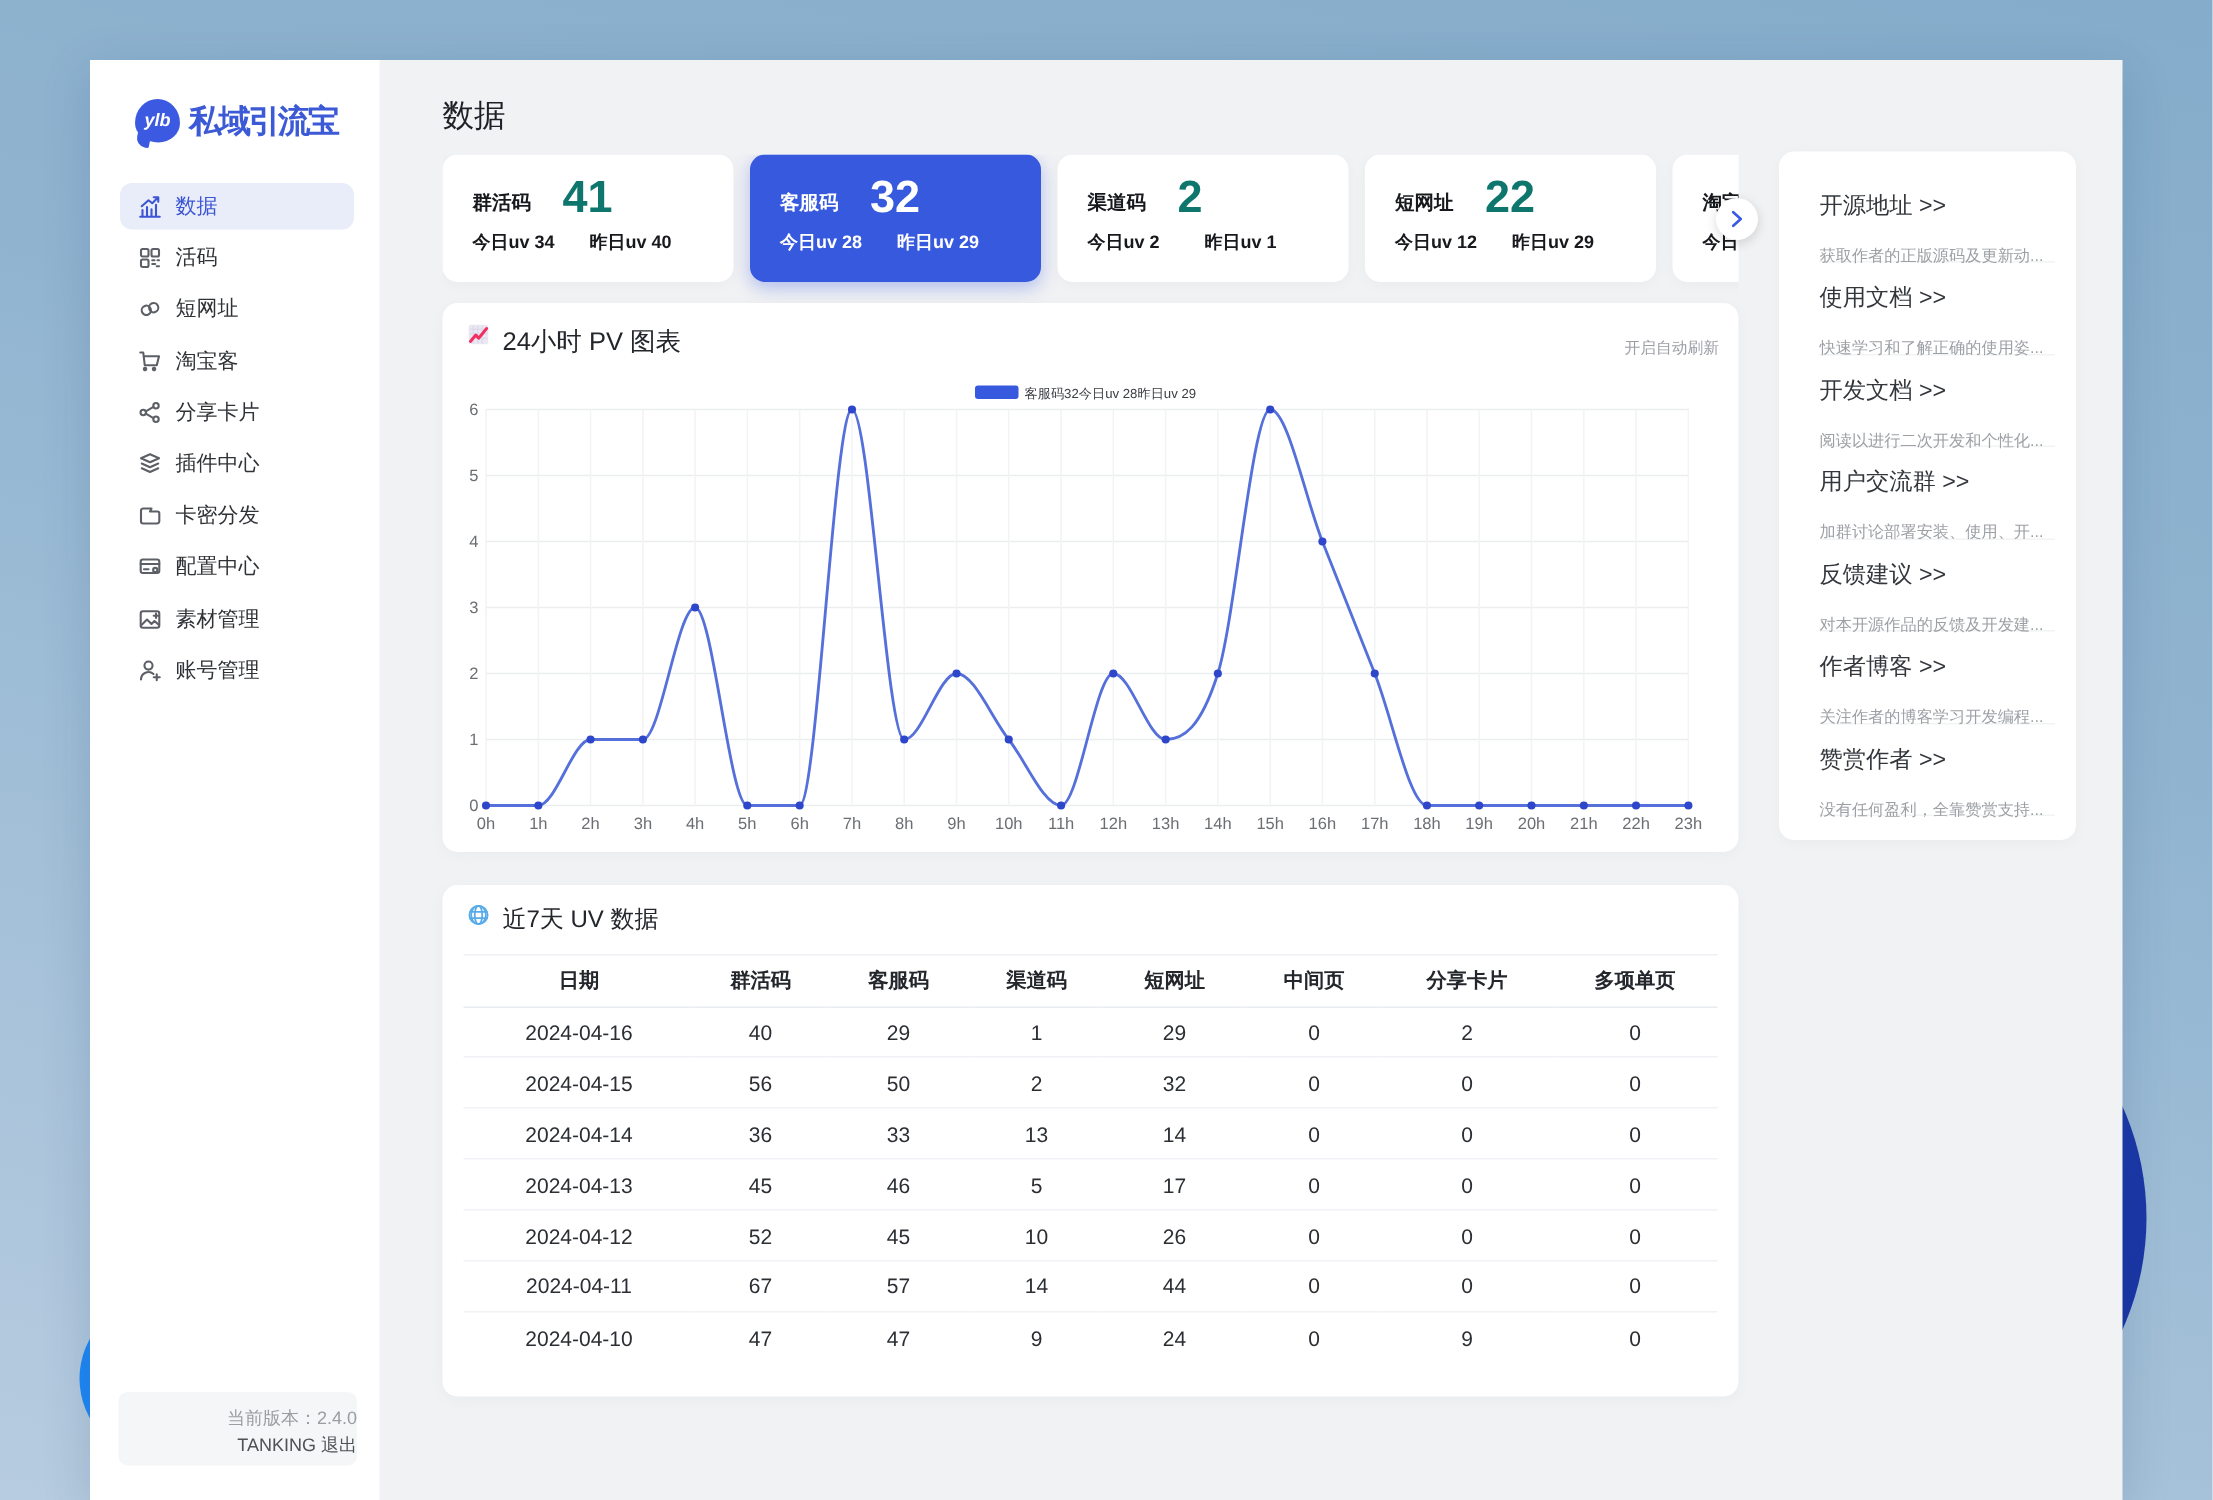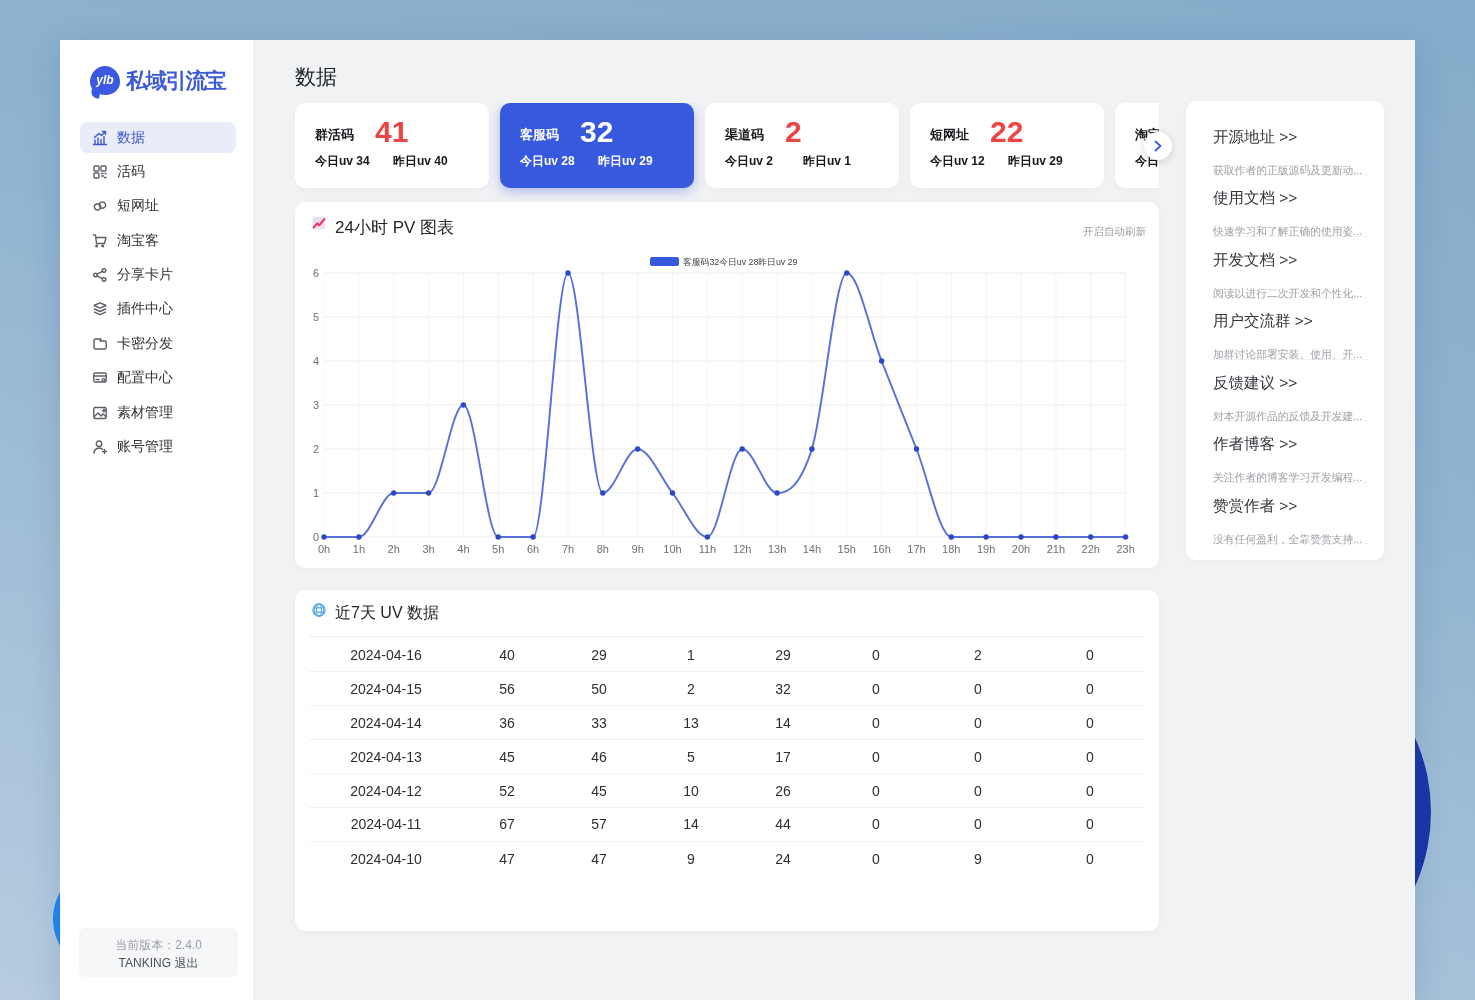--- a/index.html
+++ b/index.html
@@ -14,29 +14,29 @@
 
 .side{position:absolute;left:0;top:0;width:193px;height:960px;background:#fff}
 .logo{position:absolute;left:30px;top:20px;height:40px;display:flex;align-items:center}
 .bubble{position:relative;width:30px;height:29px;background:#3c5ae1;border-radius:50% 50% 48% 52%/55% 55% 45% 45%;display:flex;align-items:center;justify-content:center;color:#fff;font-size:12px;font-weight:600;font-style:italic;letter-spacing:0}
 .bubble:after{content:"";position:absolute;left:1px;bottom:-3px;width:9px;height:9px;background:#3c5ae1;border-radius:0 0 1px 70%;transform:rotate(12deg)}
 .brand{margin-left:6px;font-size:21.5px;font-weight:700;color:#3d5ad6;letter-spacing:-1.7px;white-space:nowrap}
 .menu{position:absolute;left:20px;top:82px;width:156px;list-style:none}
 .menu li{height:31px;margin-bottom:3.4px;border-radius:8px;display:flex;align-items:center;padding-left:12px;color:#2f3236;font-size:14px}
 .menu li svg{width:16px;height:16px;margin-right:9px;flex:none}
 .menu li.on{background:#e9ecf9;color:#3c56d3;font-weight:500}
-.ver{position:absolute;left:19px;top:888px;width:159px;height:49px;background:#f5f6f7;border-radius:6px;text-align:center;font-size:12px;color:#9a9da2;padding-top:8px;line-height:18px}
+.ver{position:absolute;left:19px;top:888px;width:159px;height:49px;background:#f5f6f7;border-radius:6px;text-align:right;font-size:12px;color:#9a9da2;padding-top:8px;line-height:18px}
 .ver b{color:#4e5256;font-weight:400}
 
 .h1{position:absolute;left:235px;top:23px;font-size:21px;font-weight:450;color:#1d2127}
 .cards{position:absolute;left:235px;top:63px;width:864px;height:100px;overflow:hidden}
 .scard{position:absolute;top:0;width:194px;height:85px;background:#fff;border-radius:10px;box-shadow:0 2px 10px rgba(0,0,0,.03);padding:16px 20px 0}
 .scard .r1{display:flex;align-items:center;height:26px}
 .scard .t{font-size:13px;font-weight:700;color:#17191d;padding-top:6px}
-.scard .n{font-size:30px;font-weight:700;color:#ef4444;margin-left:21px;line-height:26px}
+.scard .n{font-size:30px;font-weight:700;color:#0f766e;margin-left:21px;line-height:26px}
 .scard .r2{display:flex;margin-top:8px;font-size:12px;font-weight:700;color:#17191d;white-space:nowrap}
 .scard .r2 span:first-child{width:78px}
 .scard.sel{background:#3659de;box-shadow:0 4px 12px rgba(54,89,222,.35)}
 .scard.sel .t,.scard.sel .n,.scard.sel .r2{color:#fff}
 .arrow{position:absolute;left:1084px;top:92px;width:28px;height:28px;border-radius:50%;background:#fff;box-shadow:0 2px 8px rgba(0,0,0,.15);display:flex;align-items:center;justify-content:center}
 .arrow svg{width:12px;height:12px}
 .card{position:absolute;background:#fff;border-radius:10px;box-shadow:0 2px 10px rgba(0,0,0,.03)}
 .chartcard{left:235px;top:162px;width:864px;height:366px}
 .ctitle{position:absolute;left:17px;top:14px;display:flex;align-items:flex-start;font-size:17px;color:#23262b;font-weight:400}
 .ctitle svg{margin-right:9px}
@@ -244,20 +244,30 @@
           <col style="width:154px">
           <col style="width:88px">
           <col style="width:96px">
           <col style="width:88px">
           <col style="width:96px">
           <col style="width:90px">
           <col style="width:114px">
           <col style="width:110px">
         </colgroup>
       <tbody>
+          <tr>
+            <th>日期</th>
+            <th>群活码</th>
+            <th>客服码</th>
+            <th>渠道码</th>
+            <th>短网址</th>
+            <th>中间页</th>
+            <th>分享卡片</th>
+            <th>多项单页</th>
+          </tr>
       <tr>
             <td>2024-04-16</td>
             <td>40</td>
             <td>29</td>
             <td>1</td>
             <td>29</td>
             <td>0</td>
             <td>2</td>
             <td>0</td>
           </tr>

